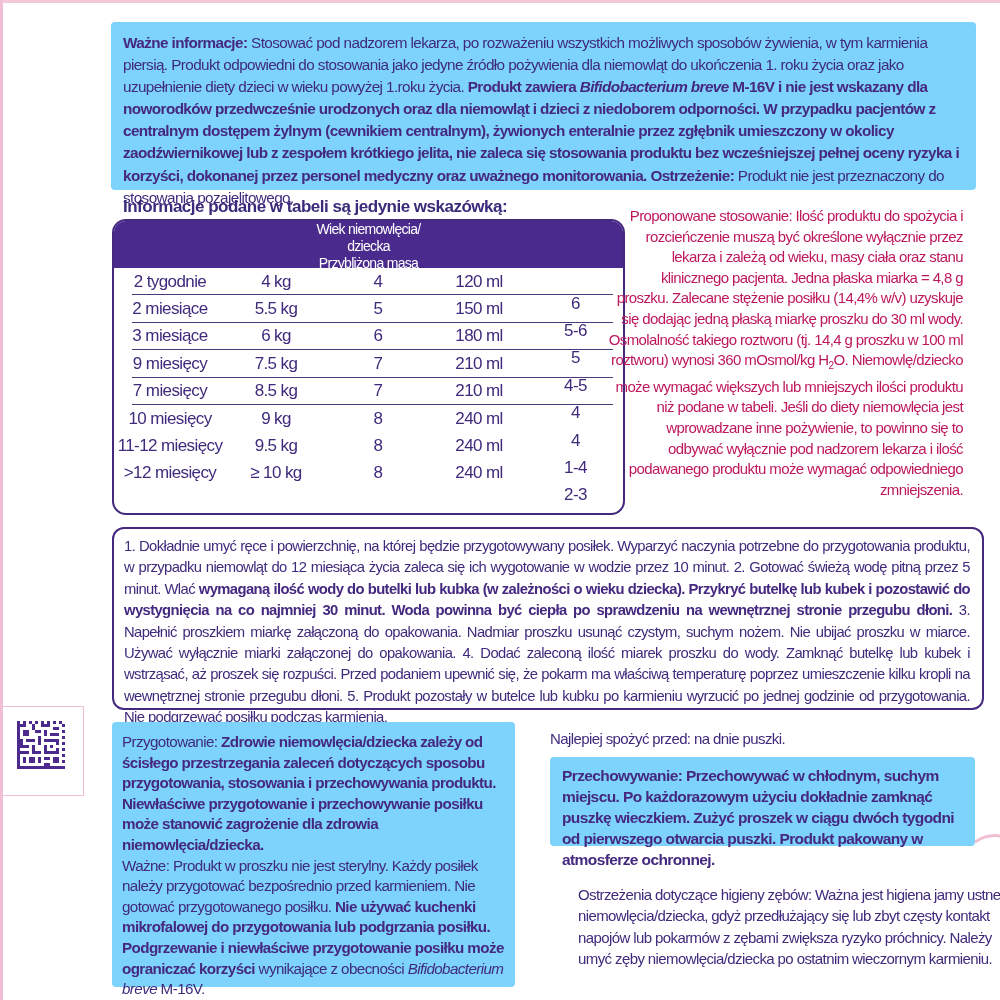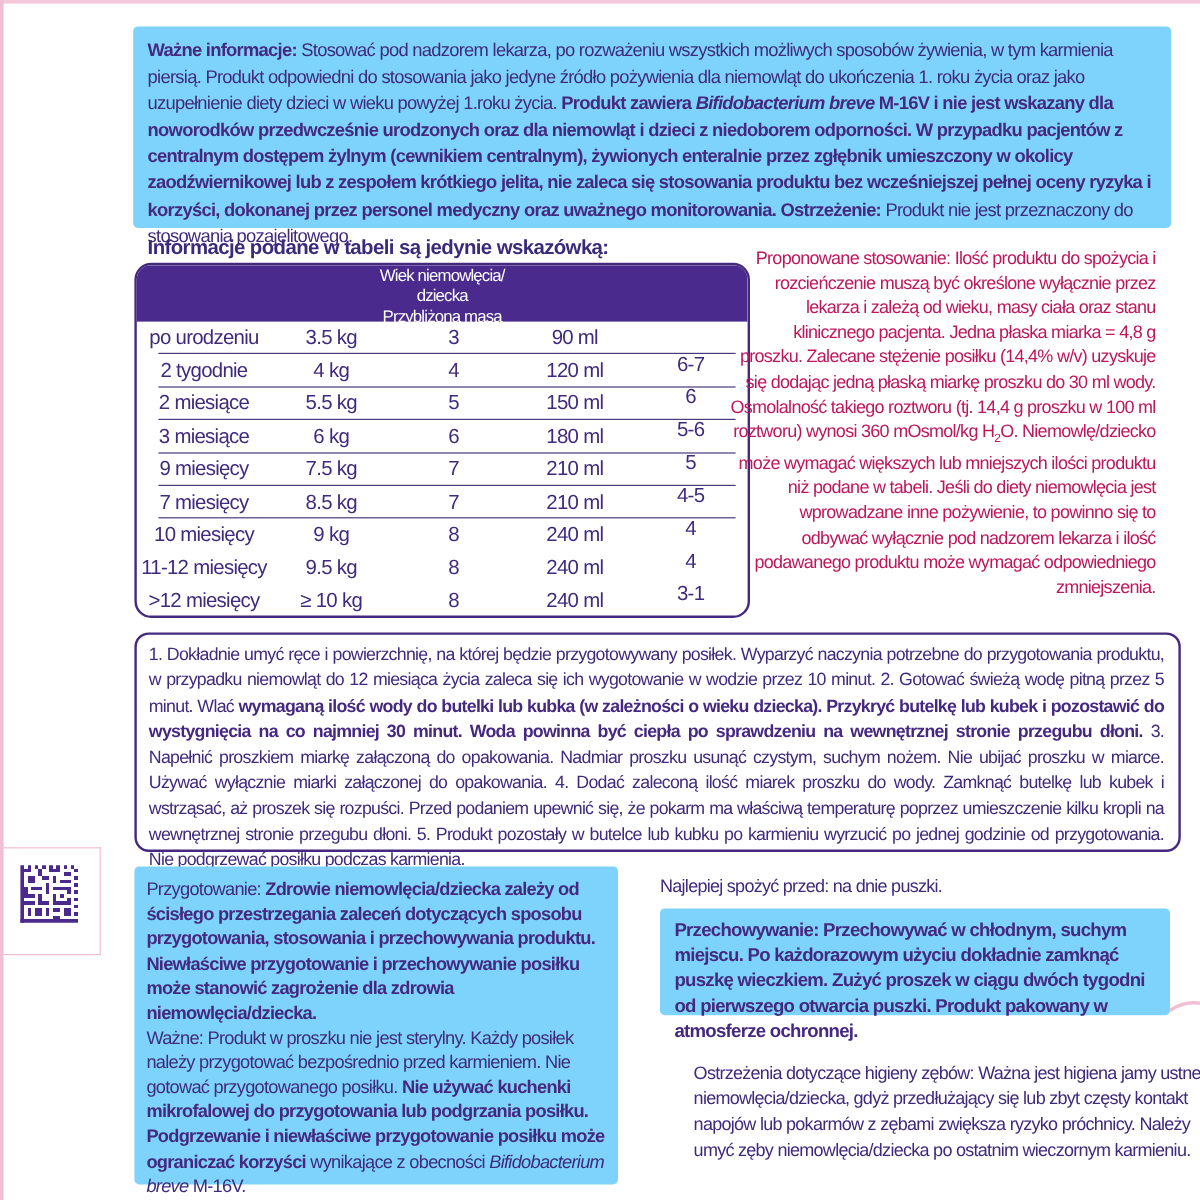--- a/index.html
+++ b/index.html
@@ -111,27 +111,20 @@
 
 <div id="feeding-table">
   <div class="thead">
     <div class="th c0">Wiek niemowlęcia/ dziecka</div>
     <div class="th c1">Przybliżona masa ciała</div>
     <div class="th c2">Każdy płaskich miarek proszku</div>
     <div class="th c3">Objętość wody</div>
     <div class="th c4">Ilość posiłków na dobę</div>
   </div>
   <div class="tr sep">
-    <div class="td c0">po urodzeniu</div>
-    <div class="td c1">3.5 kg</div>
-    <div class="td c2">3</div>
-    <div class="td c3">90 ml</div>
-    <div class="td c4">6-7</div>
-  </div>
-  <div class="tr sep">
     <div class="td c0">2 tygodnie</div>
     <div class="td c1">4 kg</div>
     <div class="td c2">4</div>
     <div class="td c3">120 ml</div>
     <div class="td c4">6</div>
   </div>
   <div class="tr sep">
     <div class="td c0">2 miesiące</div>
     <div class="td c1">5.5 kg</div>
     <div class="td c2">5</div>
@@ -164,21 +157,21 @@
     <div class="td c1">9 kg</div>
     <div class="td c2">8</div>
     <div class="td c3">240 ml</div>
     <div class="td c4">4</div>
   </div>
   <div class="tr">
     <div class="td c0">11-12 miesięcy</div>
     <div class="td c1">9.5 kg</div>
     <div class="td c2">8</div>
     <div class="td c3">240 ml</div>
-    <div class="td c4">3-1</div>
+    <div class="td c4">1-4</div>
   </div>
   <div class="tr">
     <div class="td c0">&gt;12 miesięcy</div>
     <div class="td c1">≥ 10 kg</div>
     <div class="td c2">8</div>
     <div class="td c3">240 ml</div>
     <div class="td c4">2-3</div>
   </div>
 </div>
 

